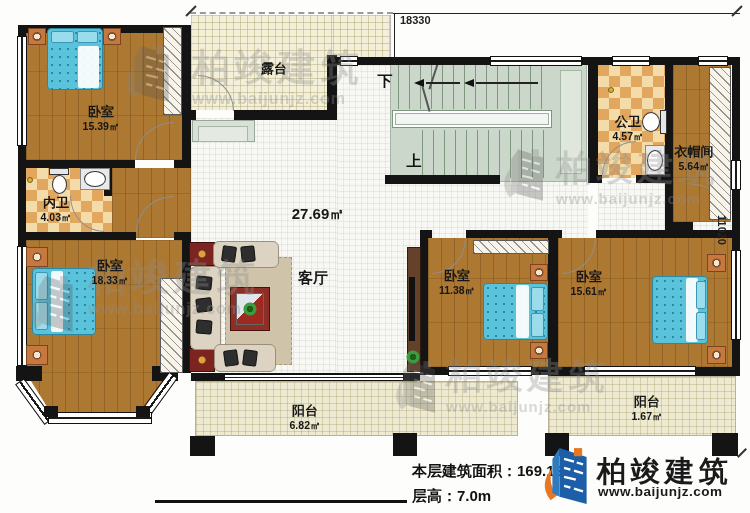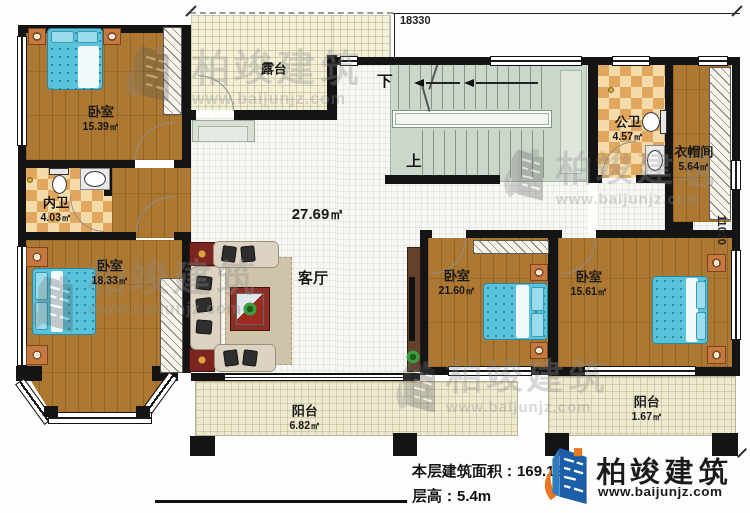--- a/index.html
+++ b/index.html
@@ -294,21 +294,21 @@
   <div class="label" style="left:628px;top:128px;">
     <div class="nm">公卫</div>
     <div class="ar">4.57㎡</div>
   </div>
   <div class="label" style="left:694px;top:158px;">
     <div class="nm">衣帽间</div>
     <div class="ar">5.64㎡</div>
   </div>
   <div class="label" style="left:457px;top:282px;">
     <div class="nm">卧室</div>
-    <div class="ar">21.60㎡</div>
+    <div class="ar">11.38㎡</div>
   </div>
   <div class="label" style="left:589px;top:283px;">
     <div class="nm">卧室</div>
     <div class="ar">15.61㎡</div>
   </div>
   <div class="label" style="left:305px;top:417px;">
     <div class="nm">阳台</div>
     <div class="ar">6.82㎡</div>
   </div>
   <div class="label" style="left:647px;top:408px;">
@@ -342,21 +342,21 @@
   <div class="wm-glyph" style="left:390px;top:356px;"><svg width="50" height="62">
         <use href="#bjlogo"></use>
       </svg></div>
   <div class="wm" style="left:446px;top:358px;">
     <div class="wmn" style="font-size:36px;">柏竣建筑</div>
     <div class="wmu" style="font-size:15px;">www.baijunjz.com</div>
   </div>
 
   <div class="abs" style="left:155px;top:500px;width:252px;height:3px;background:#111;z-index:40;"></div>
   <div class="info" style="left:412px;top:462px;">本层建筑面积：169.12㎡</div>
-  <div class="info" style="left:412px;top:487px;">层高：5.4m</div>
+  <div class="info" style="left:412px;top:487px;">层高：7.0m</div>
   <div class="abs" style="left:538px;top:444px;z-index:41;"><svg width="54" height="64">
         <use href="#bjlogo"></use>
       </svg></div>
   <div class="brand-name" style="left:597px;top:452px;">柏竣建筑</div>
   <div class="brand-url" style="left:598px;top:484px;">www.baijunjz.com</div>
   <div class="abs tick" style="left:736px;top:452px;width:12px;height:2px;"></div>
 
 </div>
 
 </body></html>

